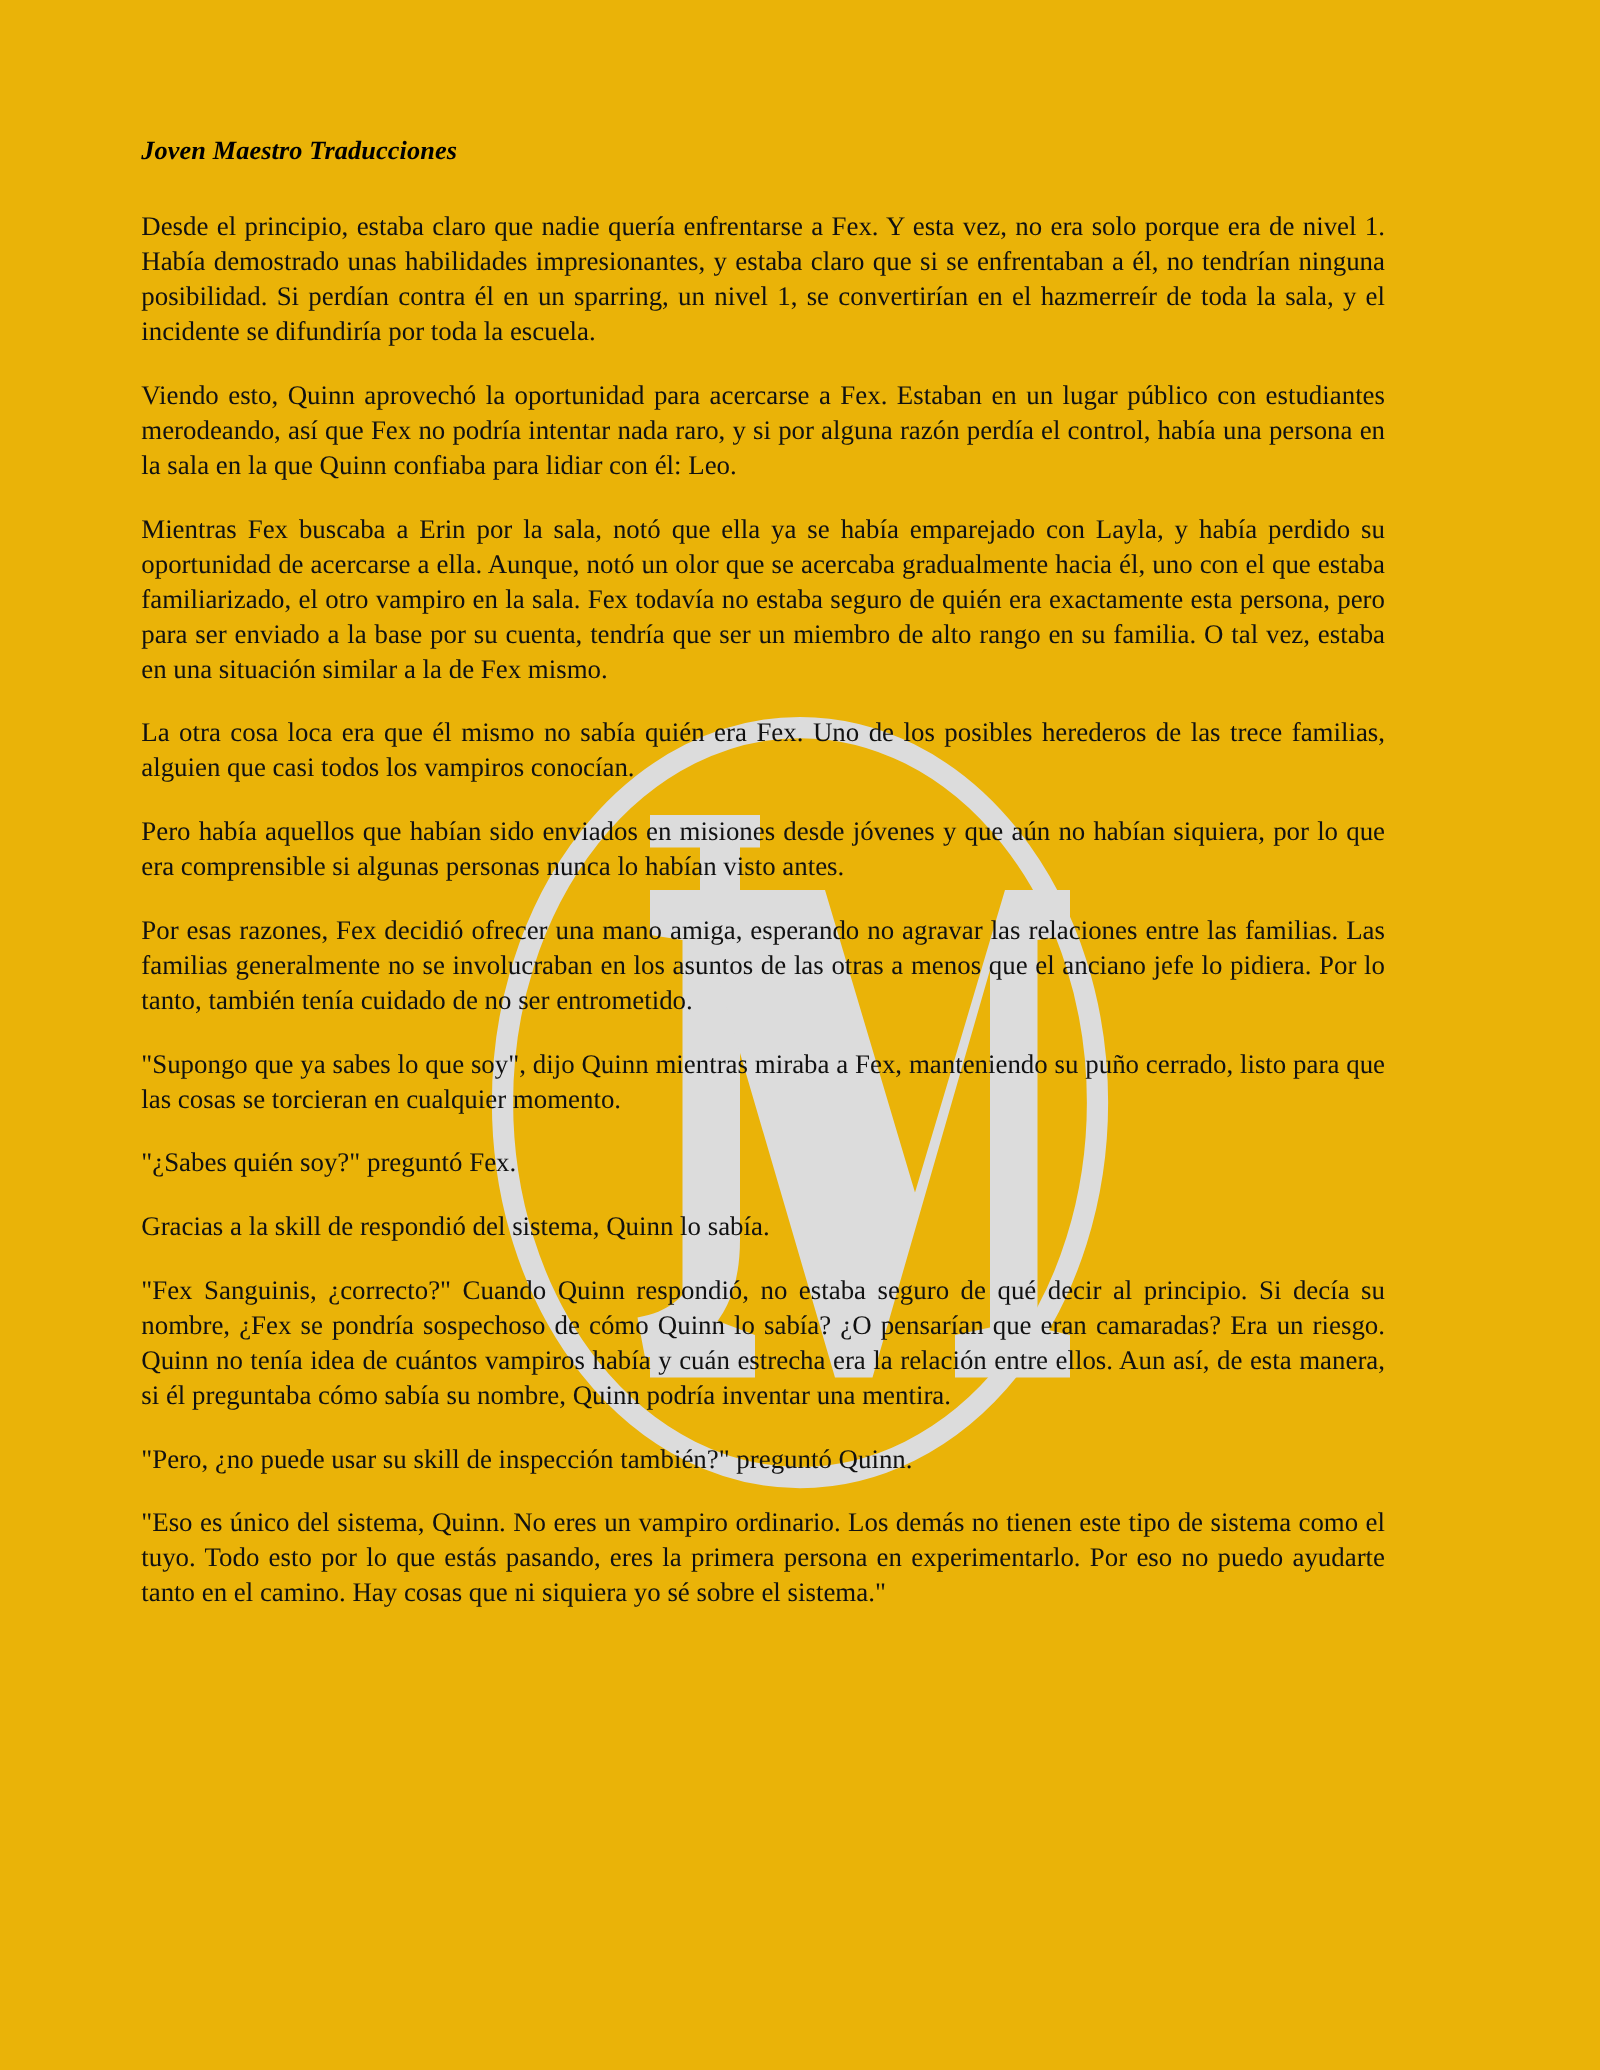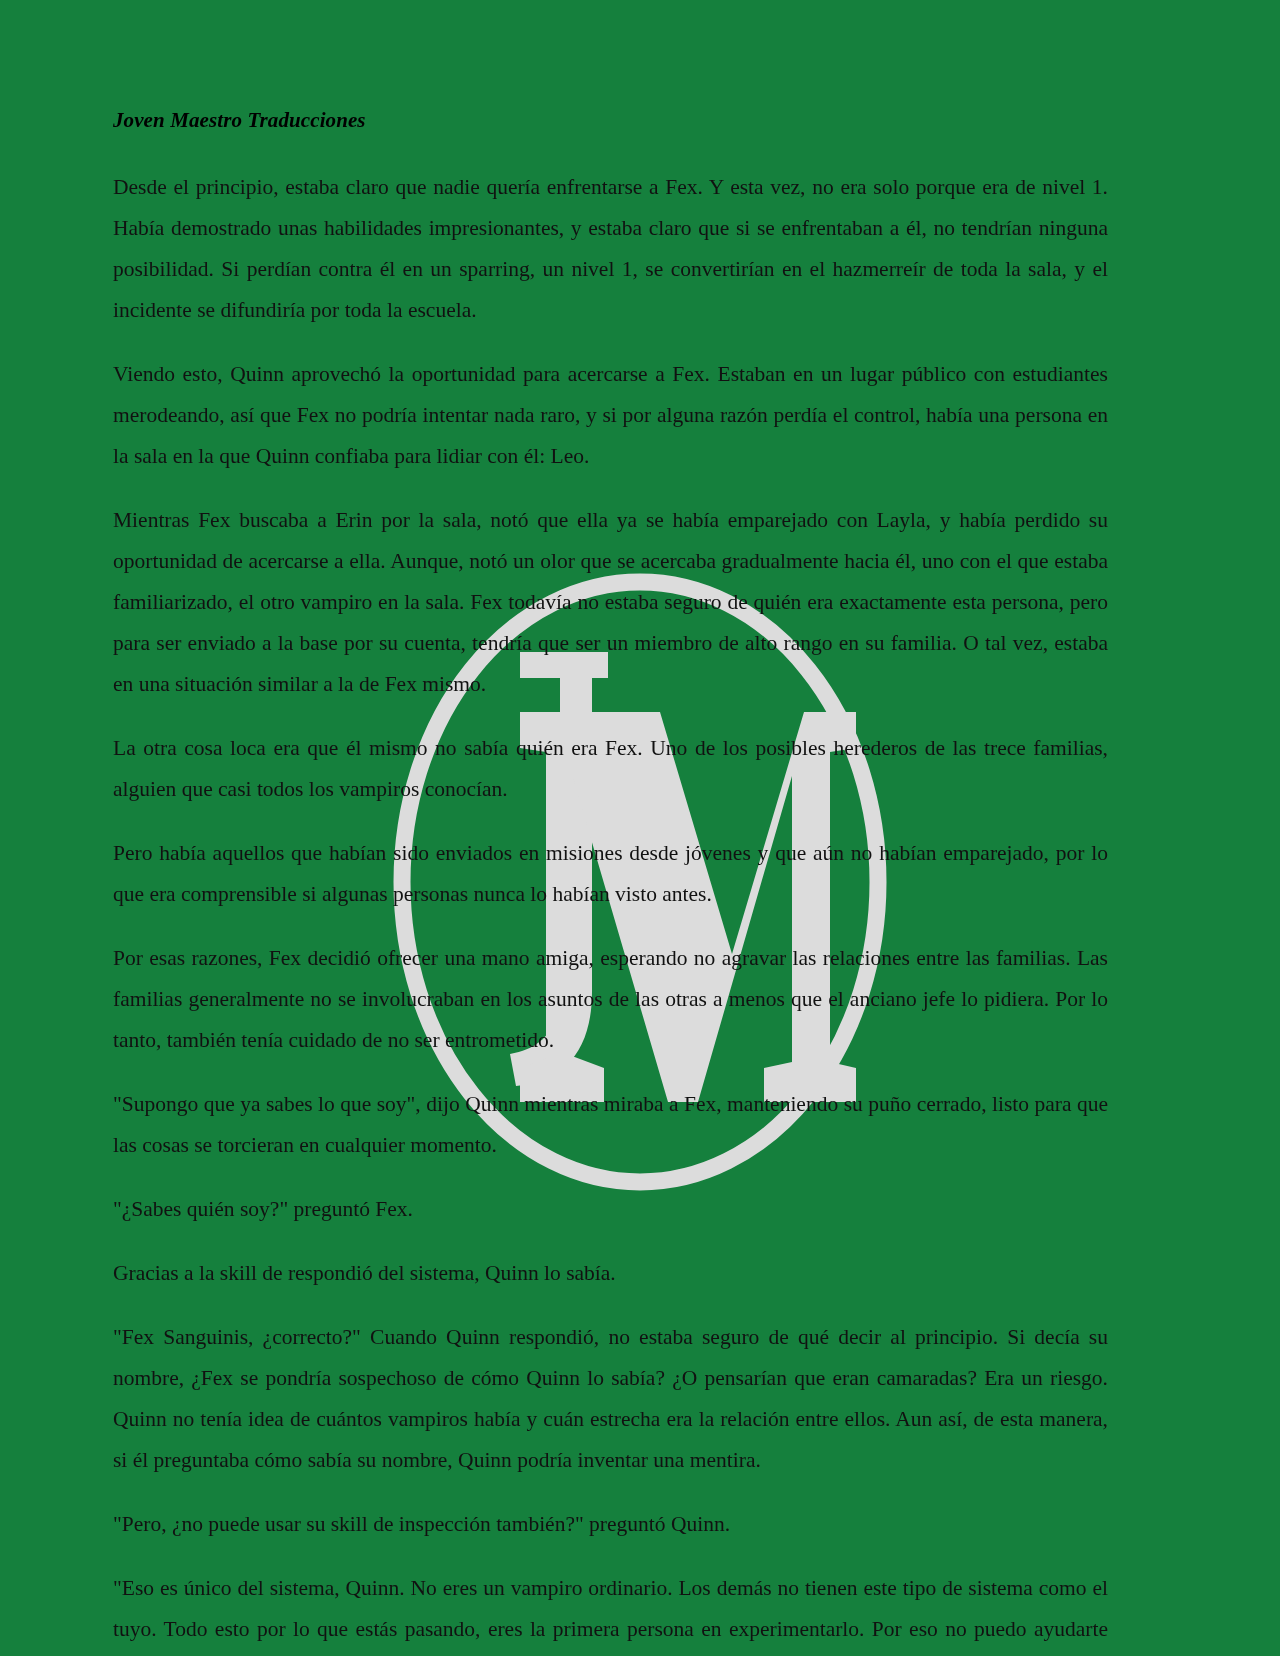--- a/index.html
+++ b/index.html
@@ -12,21 +12,21 @@
     height: 1656px;
     font-family: "Liberation Serif", "DejaVu Serif", serif;
     color: #111111;
     overflow: hidden;
   }
 
   .page {
     position: relative;
     width: 1280px;
     height: 1656px;
-    background: #15803d;
+    background: #eab308;
     box-sizing: border-box;
   }
 
   
   .watermark {
     position: absolute;
     left: 50%;
     top: 562px;
     transform: translateX(-50%);
     width: 560px;
@@ -54,21 +54,21 @@
     font-style: italic;
     font-size: 21px;
     line-height: 1.2;
     margin: 0 0 34px 0;
     letter-spacing: 0.1px;
     color: #000000;
   }
 
   .para {
     font-size: 21.5px;
-    line-height: 41px;
+    line-height: 28px;
     text-align: justify;
     text-justify: inter-word;
     margin: 0 0 23px 0;
     color: #111111;
     hyphens: none;
   }
   .para:last-child {
     margin-bottom: 0;
   }
 </style>
@@ -99,21 +99,21 @@
   </div>
 
   <div class="content">
 
     <div class="doc-title">Joven Maestro Traducciones</div>
 
     <p class="para">Desde el principio, estaba claro que nadie quería enfrentarse a Fex. Y esta vez, no era solo porque era de nivel 1. Había demostrado unas habilidades impresionantes, y estaba claro que si se enfrentaban a él, no tendrían ninguna posibilidad. Si perdían contra él en un sparring, un nivel 1, se convertirían en el hazmerreír de toda la sala, y el incidente se difundiría por toda la escuela.</p>
     <p class="para">Viendo esto, Quinn aprovechó la oportunidad para acercarse a Fex. Estaban en un lugar público con estudiantes merodeando, así que Fex no podría intentar nada raro, y si por alguna razón perdía el control, había una persona en la sala en la que Quinn confiaba para lidiar con él: Leo.</p>
     <p class="para">Mientras Fex buscaba a Erin por la sala, notó que ella ya se había emparejado con Layla, y había perdido su oportunidad de acercarse a ella. Aunque, notó un olor que se acercaba gradualmente hacia él, uno con el que estaba familiarizado, el otro vampiro en la sala. Fex todavía no estaba seguro de quién era exactamente esta persona, pero para ser enviado a la base por su cuenta, tendría que ser un miembro de alto rango en su familia. O tal vez, estaba en una situación similar a la de Fex mismo.</p>
     <p class="para">La otra cosa loca era que él mismo no sabía quién era Fex. Uno de los posibles herederos de las trece familias, alguien que casi todos los vampiros conocían.</p>
-    <p class="para">Pero había aquellos que habían sido enviados en misiones desde jóvenes y que aún no habían emparejado, por lo que era comprensible si algunas personas nunca lo habían visto antes.</p>
+    <p class="para">Pero había aquellos que habían sido enviados en misiones desde jóvenes y que aún no habían siquiera, por lo que era comprensible si algunas personas nunca lo habían visto antes.</p>
     <p class="para">Por esas razones, Fex decidió ofrecer una mano amiga, esperando no agravar las relaciones entre las familias. Las familias generalmente no se involucraban en los asuntos de las otras a menos que el anciano jefe lo pidiera. Por lo tanto, también tenía cuidado de no ser entrometido.</p>
     <p class="para">"Supongo que ya sabes lo que soy", dijo Quinn mientras miraba a Fex, manteniendo su puño cerrado, listo para que las cosas se torcieran en cualquier momento.</p>
     <p class="para">"¿Sabes quién soy?" preguntó Fex.</p>
     <p class="para">Gracias a la skill de respondió del sistema, Quinn lo sabía.</p>
     <p class="para">"Fex Sanguinis, ¿correcto?" Cuando Quinn respondió, no estaba seguro de qué decir al principio. Si decía su nombre, ¿Fex se pondría sospechoso de cómo Quinn lo sabía? ¿O pensarían que eran camaradas? Era un riesgo. Quinn no tenía idea de cuántos vampiros había y cuán estrecha era la relación entre ellos. Aun así, de esta manera, si él preguntaba cómo sabía su nombre, Quinn podría inventar una mentira.</p>
     <p class="para">"Pero, ¿no puede usar su skill de inspección también?" preguntó Quinn.</p>
     <p class="para">"Eso es único del sistema, Quinn. No eres un vampiro ordinario. Los demás no tienen este tipo de sistema como el tuyo. Todo esto por lo que estás pasando, eres la primera persona en experimentarlo. Por eso no puedo ayudarte tanto en el camino. Hay cosas que ni siquiera yo sé sobre el sistema."</p>
 
   </div>
 </div>

